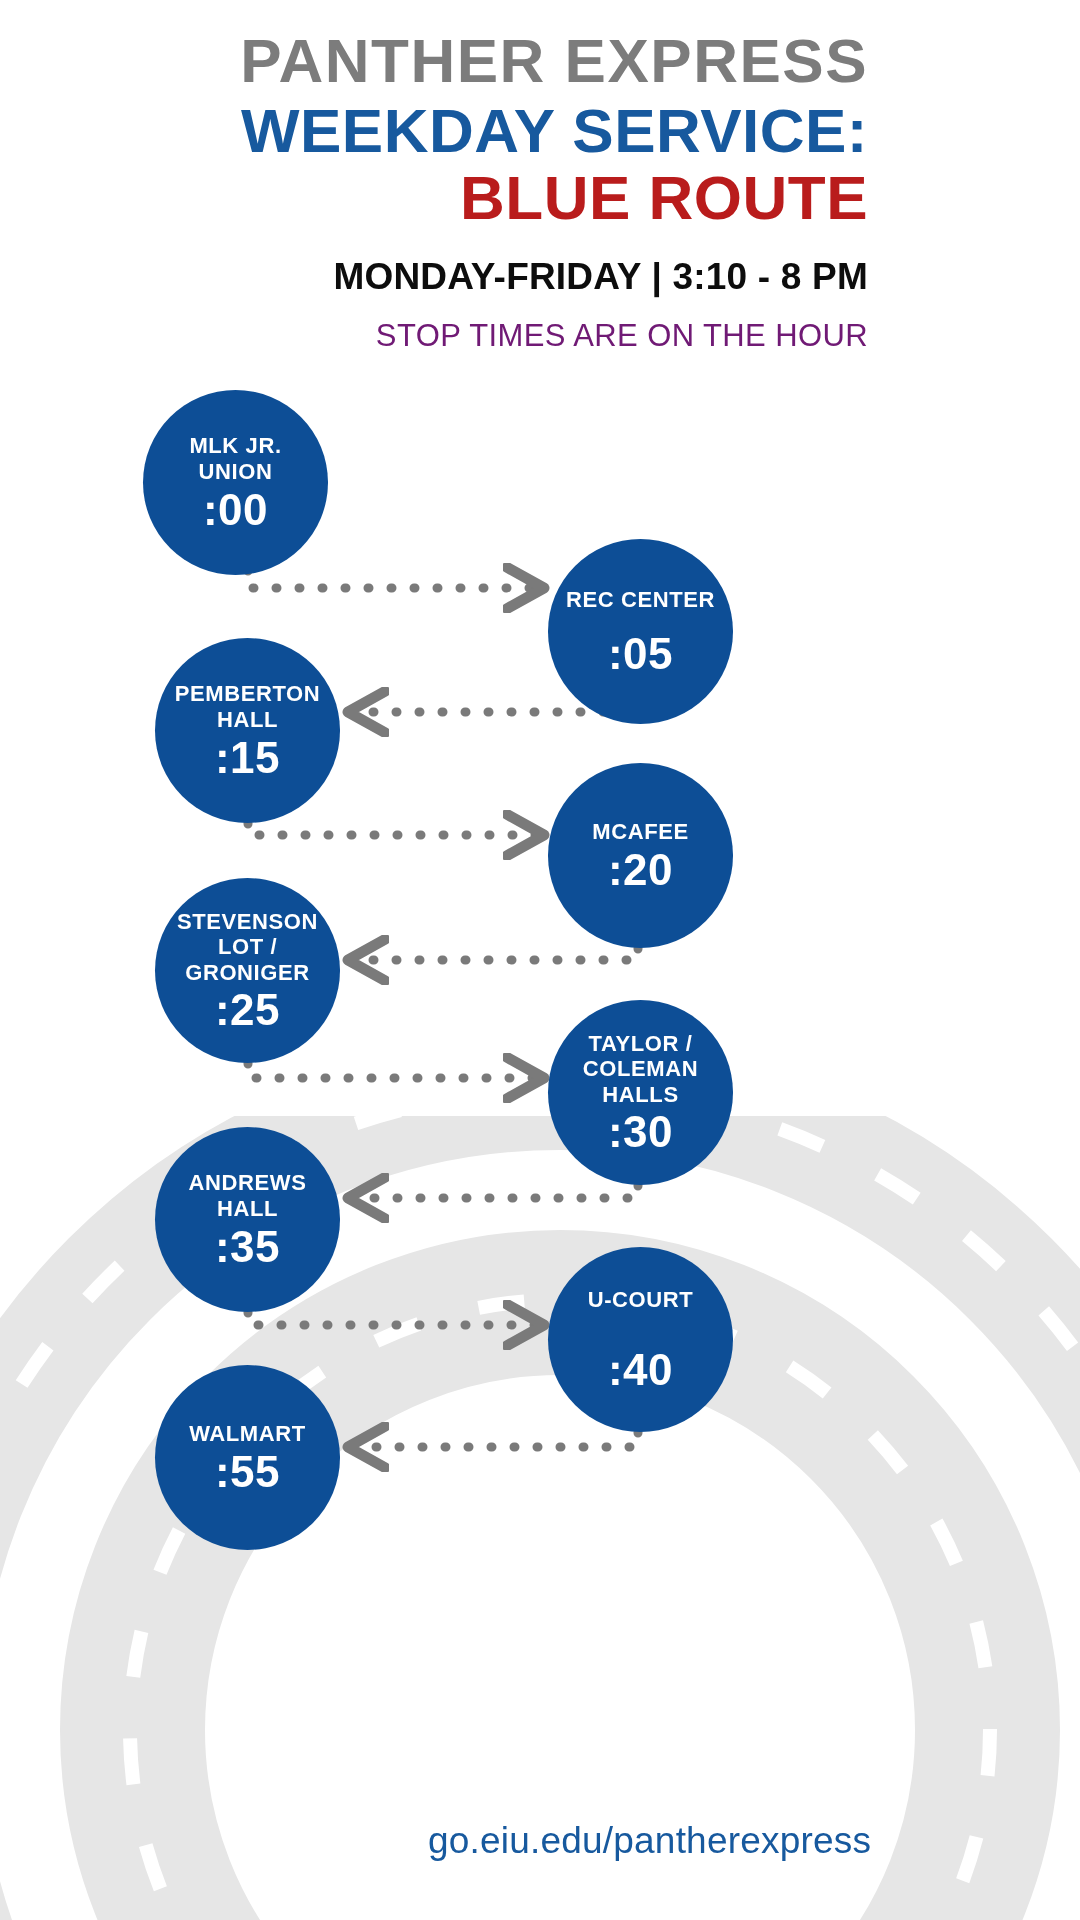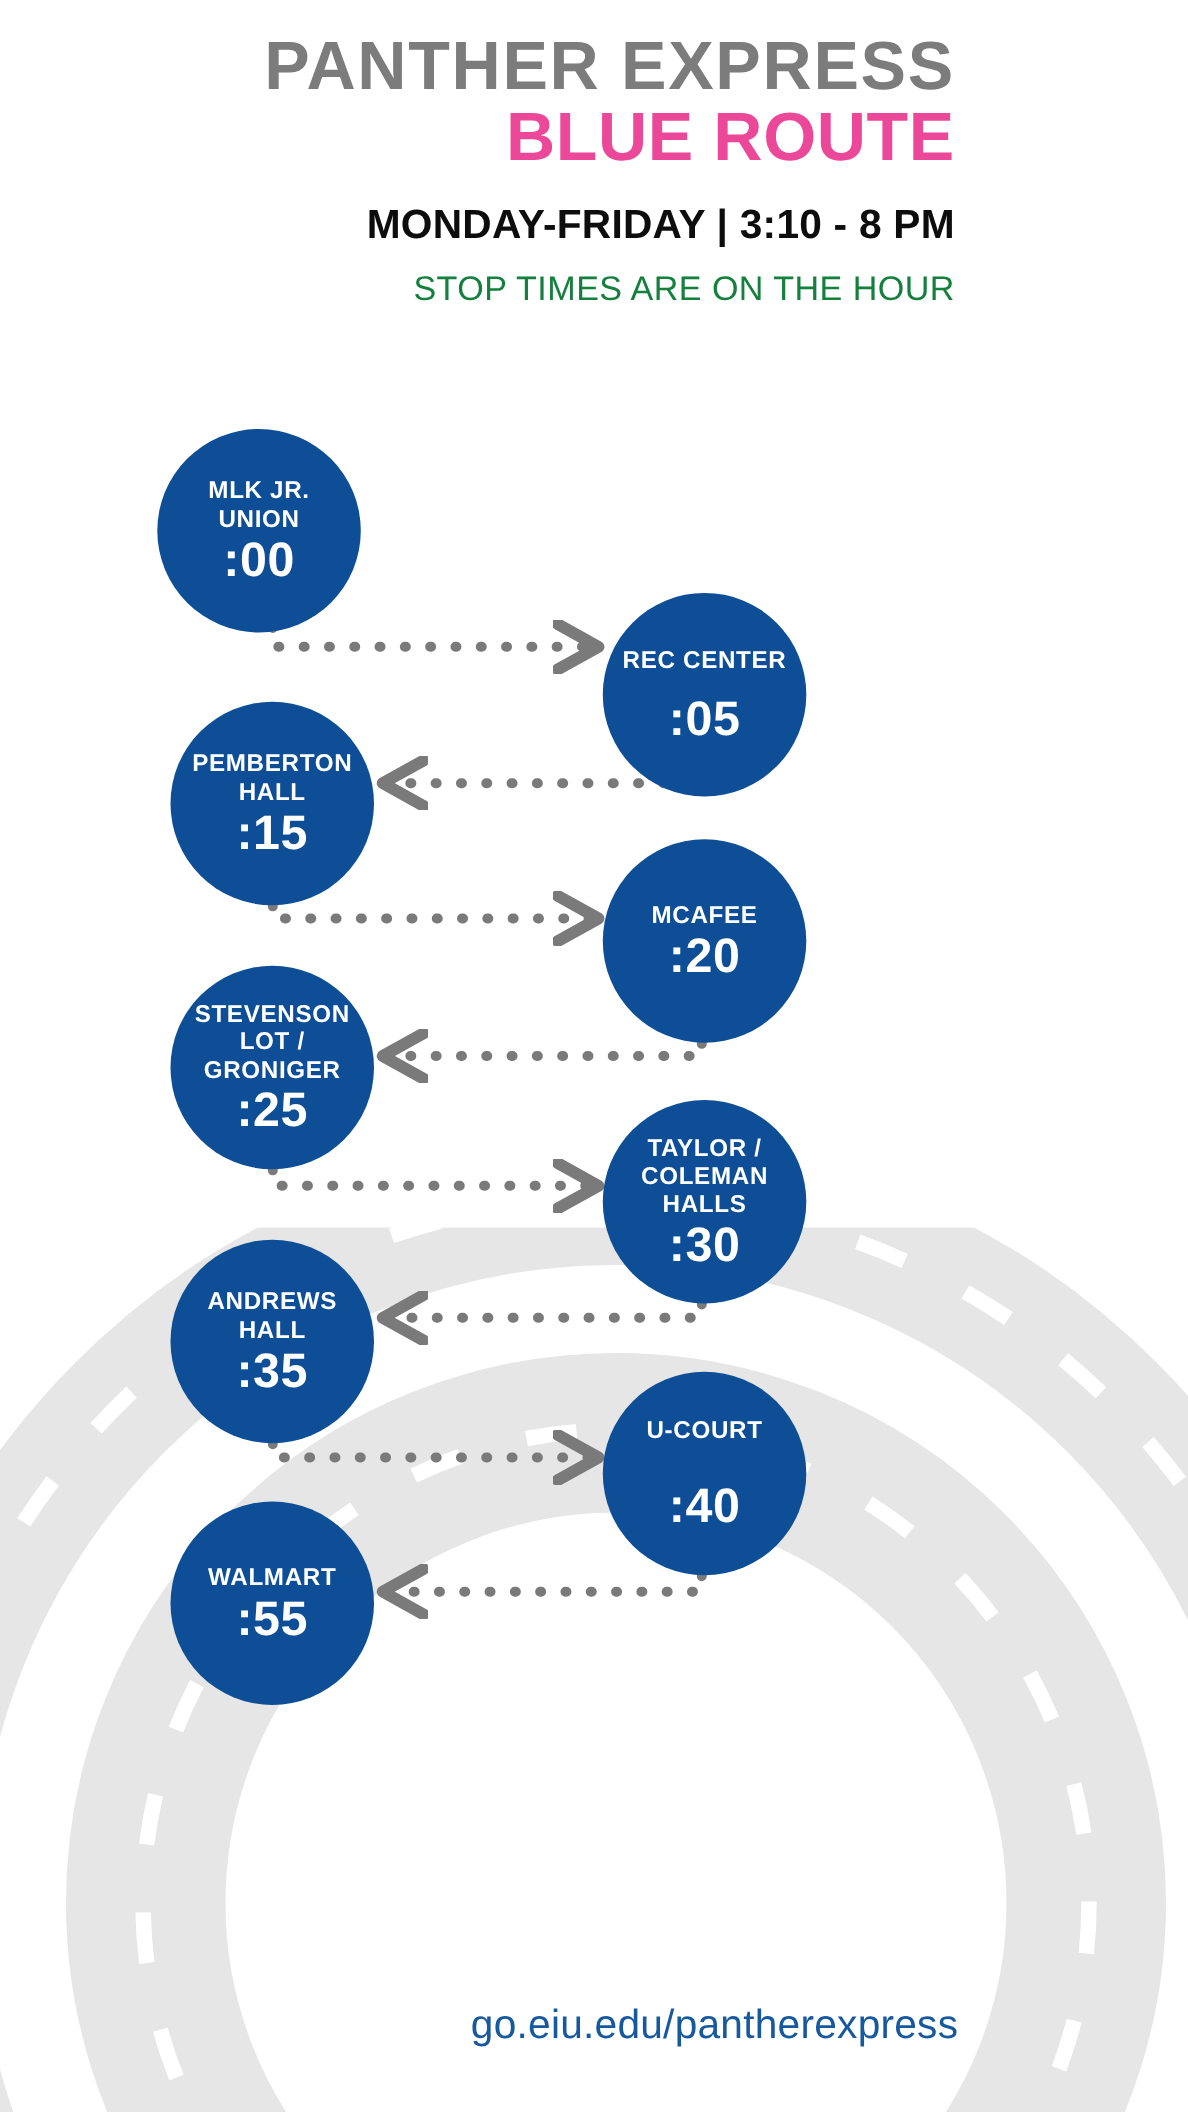--- a/index.html
+++ b/index.html
@@ -25,28 +25,28 @@
     font-size:62px; font-weight:bold; letter-spacing:1.5px;
     color:#7c7c7c; line-height:1.0; margin-top:30px;
     font-family:"Liberation Sans", sans-serif;
   }
   .t-weekday {
     font-size:62px; font-weight:bold; letter-spacing:0.5px;
     color:#17599e; line-height:1.08; margin-top:6px;
   }
   .t-blue {
     font-size:62px; font-weight:bold; letter-spacing:0.5px;
-    color:#ec4899; line-height:1.08;
+    color:#b91c1c; line-height:1.08;
   }
   .t-days {
     font-size:37px; font-weight:bold; color:#0d0d0d;
     letter-spacing:0.2px; margin-top:24px;
   }
   .t-note {
-    font-size:31px; font-weight:normal; color:#15803d;
+    font-size:31px; font-weight:normal; color:#701a75;
     letter-spacing:0.4px; margin-top:20px;
   }
 
   
   .stop {
     position:absolute; border-radius:50%;
     background:#0d4e96; color:#ffffff;
     display:flex; flex-direction:column;
     align-items:center; justify-content:center;
     text-align:center; z-index:4;
@@ -91,20 +91,21 @@
       <circle cx="560" cy="1730" r="430"></circle>
       <circle cx="560" cy="1730" r="640"></circle>
     </g>
 
     <rect x="0" y="0" width="1080" height="1110" fill="#ffffff"></rect>
     <rect x="0" y="1110" width="1080" height="6" fill="#ffffff"></rect>
   </svg>
 
   <div class="header">
     <div class="t-panther">PANTHER EXPRESS</div>
+    <div class="t-weekday">WEEKDAY SERVICE:</div>
     <div class="t-blue">BLUE ROUTE</div>
     <div class="t-days">MONDAY-FRIDAY | 3:10 - 8 PM</div>
     <div class="t-note">STOP TIMES ARE ON THE HOUR</div>
   </div>
 
   <svg id="connectors" viewBox="0 0 1080 1920" xmlns="http://www.w3.org/2000/svg" aria-hidden="true">
     <defs>
       <marker id="arrR" viewBox="0 0 12 12" refX="9" refY="6" markerWidth="5.5" markerHeight="5.5" orient="auto-start-reverse">
         <path d="M1,1 L10,6 L1,11" fill="none" stroke="#7a7a7a" stroke-width="2.6" stroke-linecap="round" stroke-linejoin="round"></path>
       </marker>

